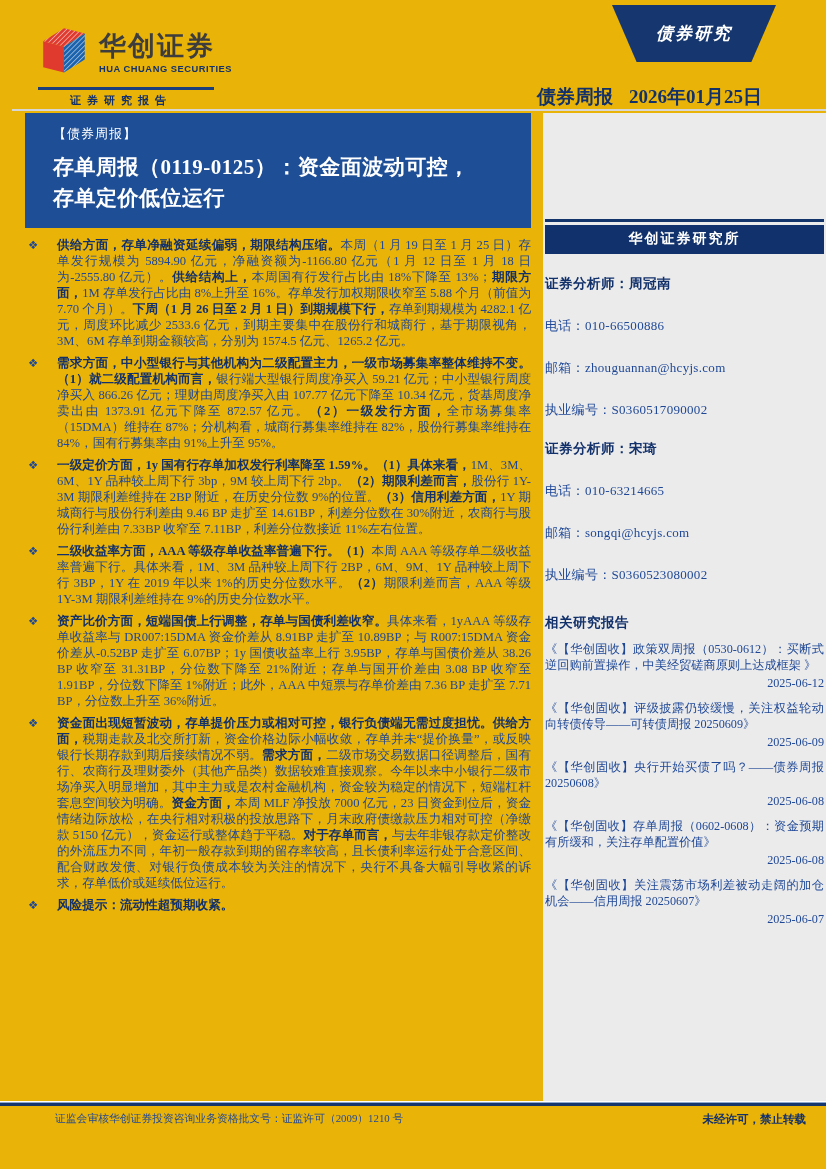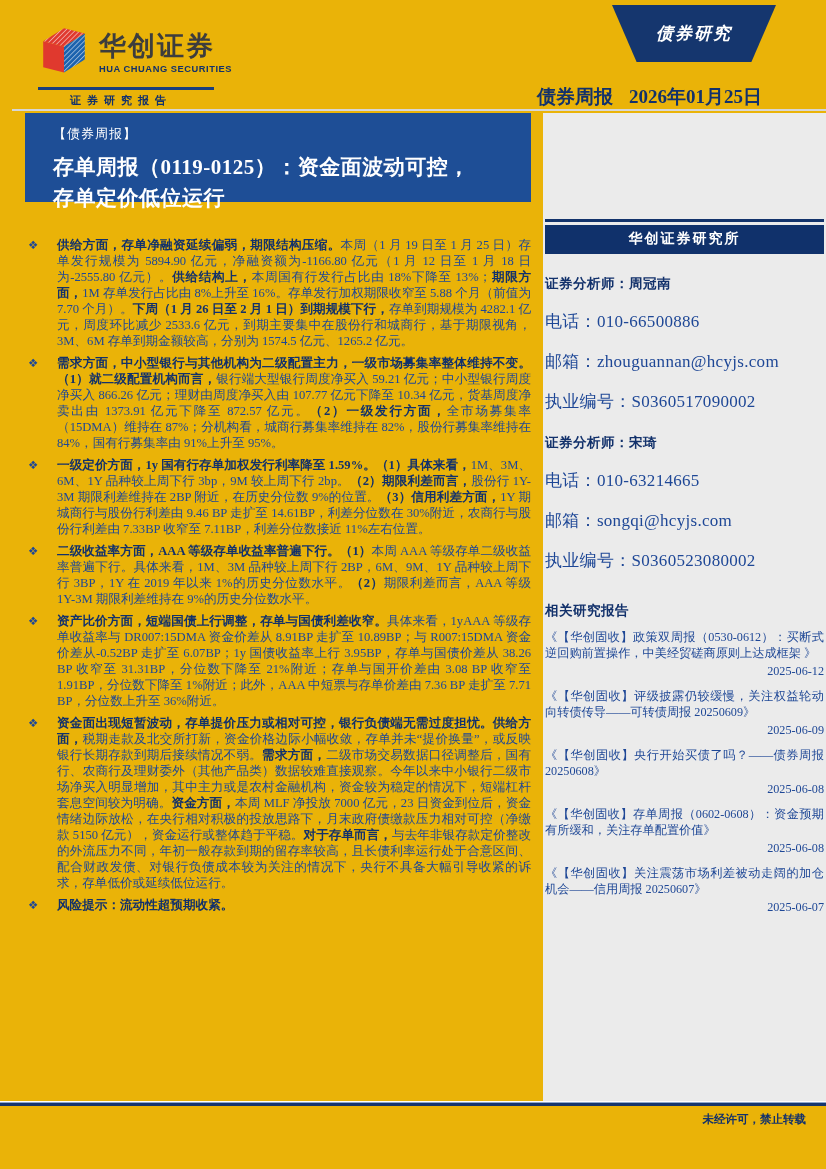--- a/index.html
+++ b/index.html
@@ -25,42 +25,42 @@
   .badge{position:absolute;left:612px;top:5px;width:164px;height:57px;background:var(--badge-bg);
          clip-path:polygon(0 0,100% 0,85% 100%,15% 100%);
          display:flex;align-items:center;justify-content:center;}
   .badge-label{color:#fff;font-size:17px;font-weight:bold;font-style:italic;letter-spacing:2px;}
   .date-line{position:absolute;top:84px;right:64px;font-size:19px;font-weight:bold;
              color:var(--navy-dark);}
   .date-line .date{margin-left:16px;}
   .top-rule{position:absolute;left:12px;top:109px;width:814px;height:2px;background:var(--rule-grey);}
 
   
-  .title-box{position:absolute;left:25px;top:113px;width:506px;height:89px;box-sizing:border-box;
+  .title-box{position:absolute;left:25px;top:113px;width:506px;height:115px;box-sizing:border-box;
              background:var(--title-bg);color:#fff;padding:12px 28px 0;}
   .kicker{font-size:13px;letter-spacing:1px;margin-bottom:9px;}
   .main-title{font-size:21px;font-weight:bold;line-height:31px;letter-spacing:0.5px;}
 
   
   .left-col{position:absolute;left:25px;top:237px;width:506px;}
   .para{display:flex;margin-bottom:6px;}
   .bullet{width:16px;margin-left:3px;flex:0 0 auto;font-family:"DejaVu Sans",sans-serif;
           font-size:11.5px;color:var(--navy-text);padding-top:1px;}
   .ptext{flex:1;margin-left:13px;font-size:12.6px;line-height:16px;color:var(--navy-text);
          text-align:justify;}
   .ptext b{color:var(--navy-dark);}
 
   
   .side-panel{position:absolute;left:543px;top:113px;width:283px;height:989px;box-sizing:border-box;
               background:var(--panel-bg);padding:0 2px;}
   .inst-rule{margin-top:106px;height:2.5px;background:#13336b;}
   .inst-bar{margin-top:3px;background:var(--bar-bg);color:#fff;text-align:center;
             font-size:14px;font-weight:bold;letter-spacing:2px;padding:5px 0 6px;}
   .analyst-name{margin-top:21px;font-size:13.5px;font-weight:bold;color:var(--navy-dark);letter-spacing:0.5px;}
-  .afield{margin-top:17px;font-size:17px;color:var(--navy-text);letter-spacing:0.3px;}
+  .afield{margin-top:24px;font-size:13px;color:var(--navy-text);letter-spacing:0.3px;}
   .related-heading{margin-top:30px;font-size:13.5px;font-weight:bold;color:var(--navy-dark);letter-spacing:0.5px;}
   .report-item{margin-top:9px;}
   .report-title{font-size:12.2px;line-height:16.5px;color:var(--navy-text);text-align:justify;}
   .report-date{font-size:12.2px;color:var(--navy-text);text-align:right;margin-top:2px;}
 
   
   .footer-rule{position:absolute;left:0;top:1101px;width:826px;height:5px;
                background:linear-gradient(to bottom,#ffffff 0 1px,#8fa8cd 1px 2px,var(--footer-line) 2px 5px);}
   .footer-license{position:absolute;left:55px;top:1112px;font-size:10.8px;color:var(--navy-text);}
   .footer-notice{position:absolute;right:20px;top:1112px;font-size:11.5px;font-weight:bold;
@@ -178,15 +178,16 @@
           <div class="report-date">2025-06-08</div>
         </div>
         <div class="report-item">
           <div class="report-title">《【华创固收】关注震荡市场利差被动走阔的加仓机会——信用周报 20250607》</div>
           <div class="report-date">2025-06-07</div>
         </div>
       </div>
   </div>
 
   <div class="footer-rule"></div>
+  <div class="footer-license">证监会审核华创证券投资咨询业务资格批文号：证监许可（2009）1210 号</div>
   <div class="footer-notice">未经许可，禁止转载</div>
 
 </div>
 
 </body></html>

